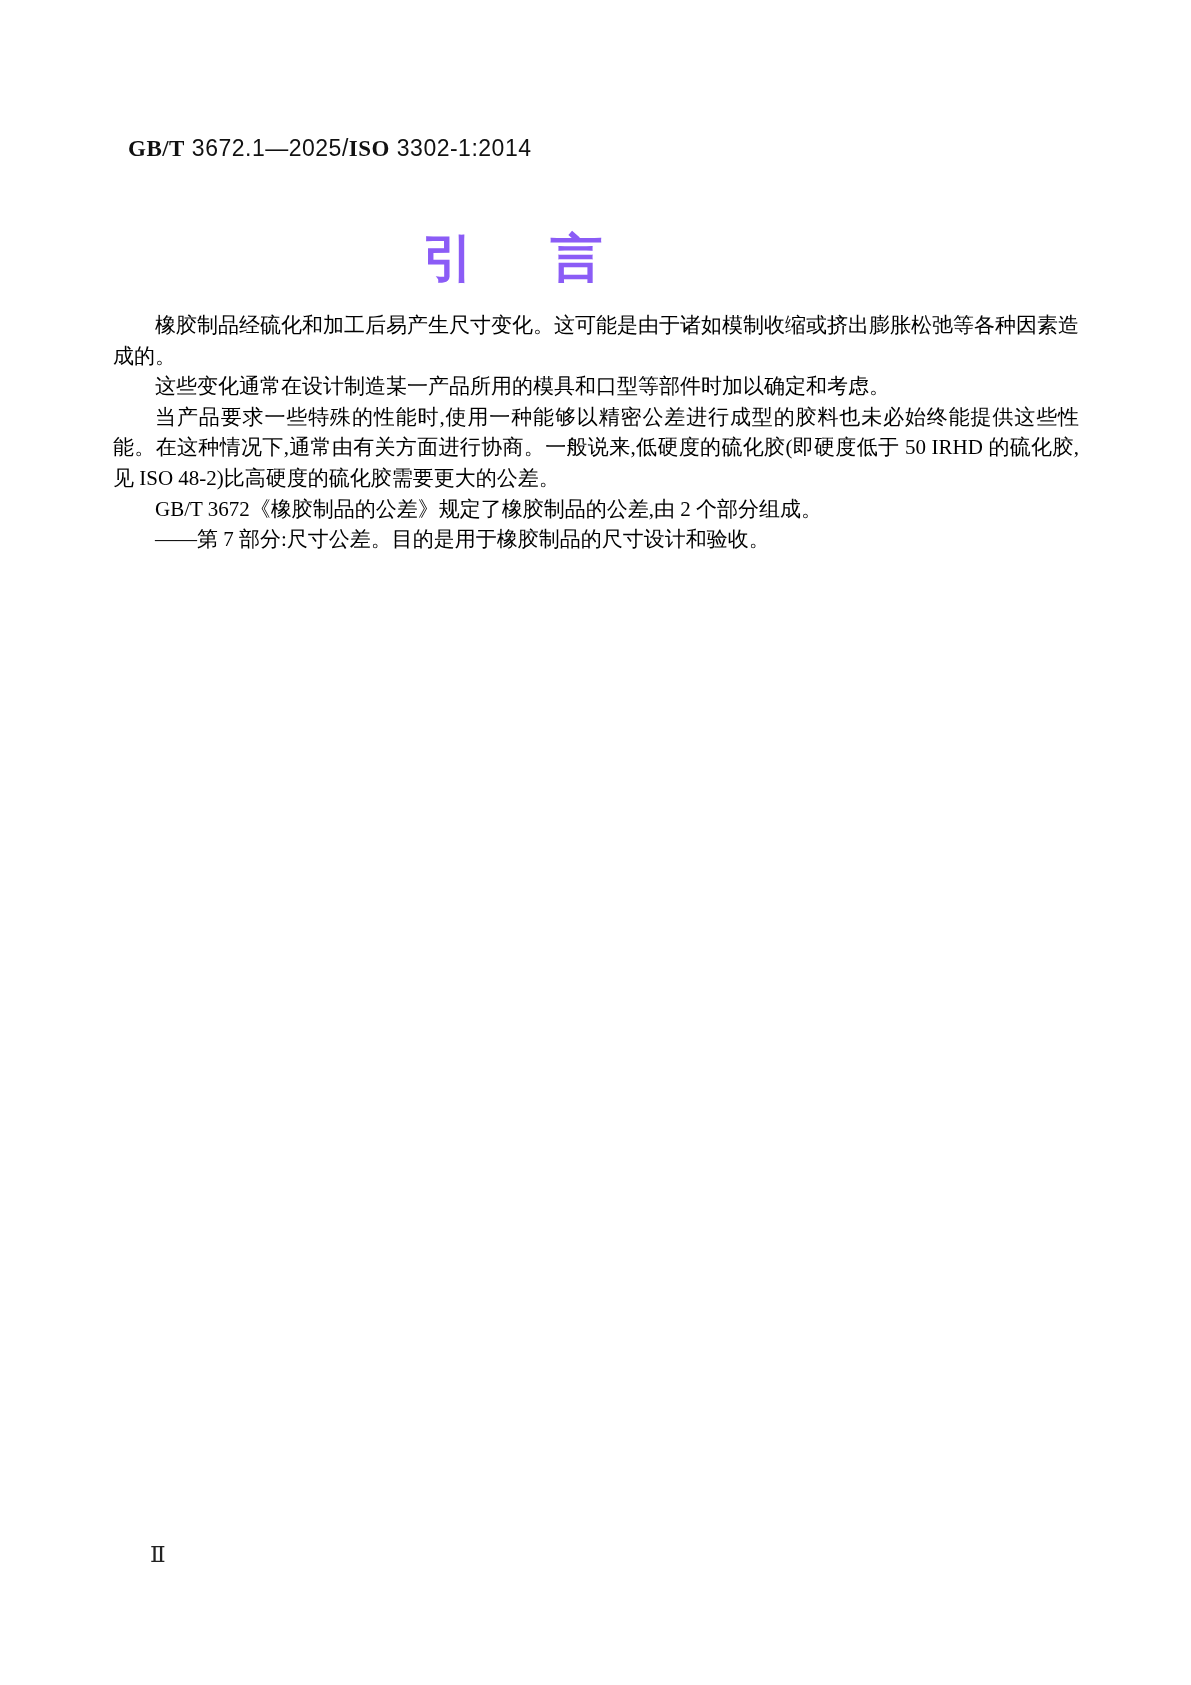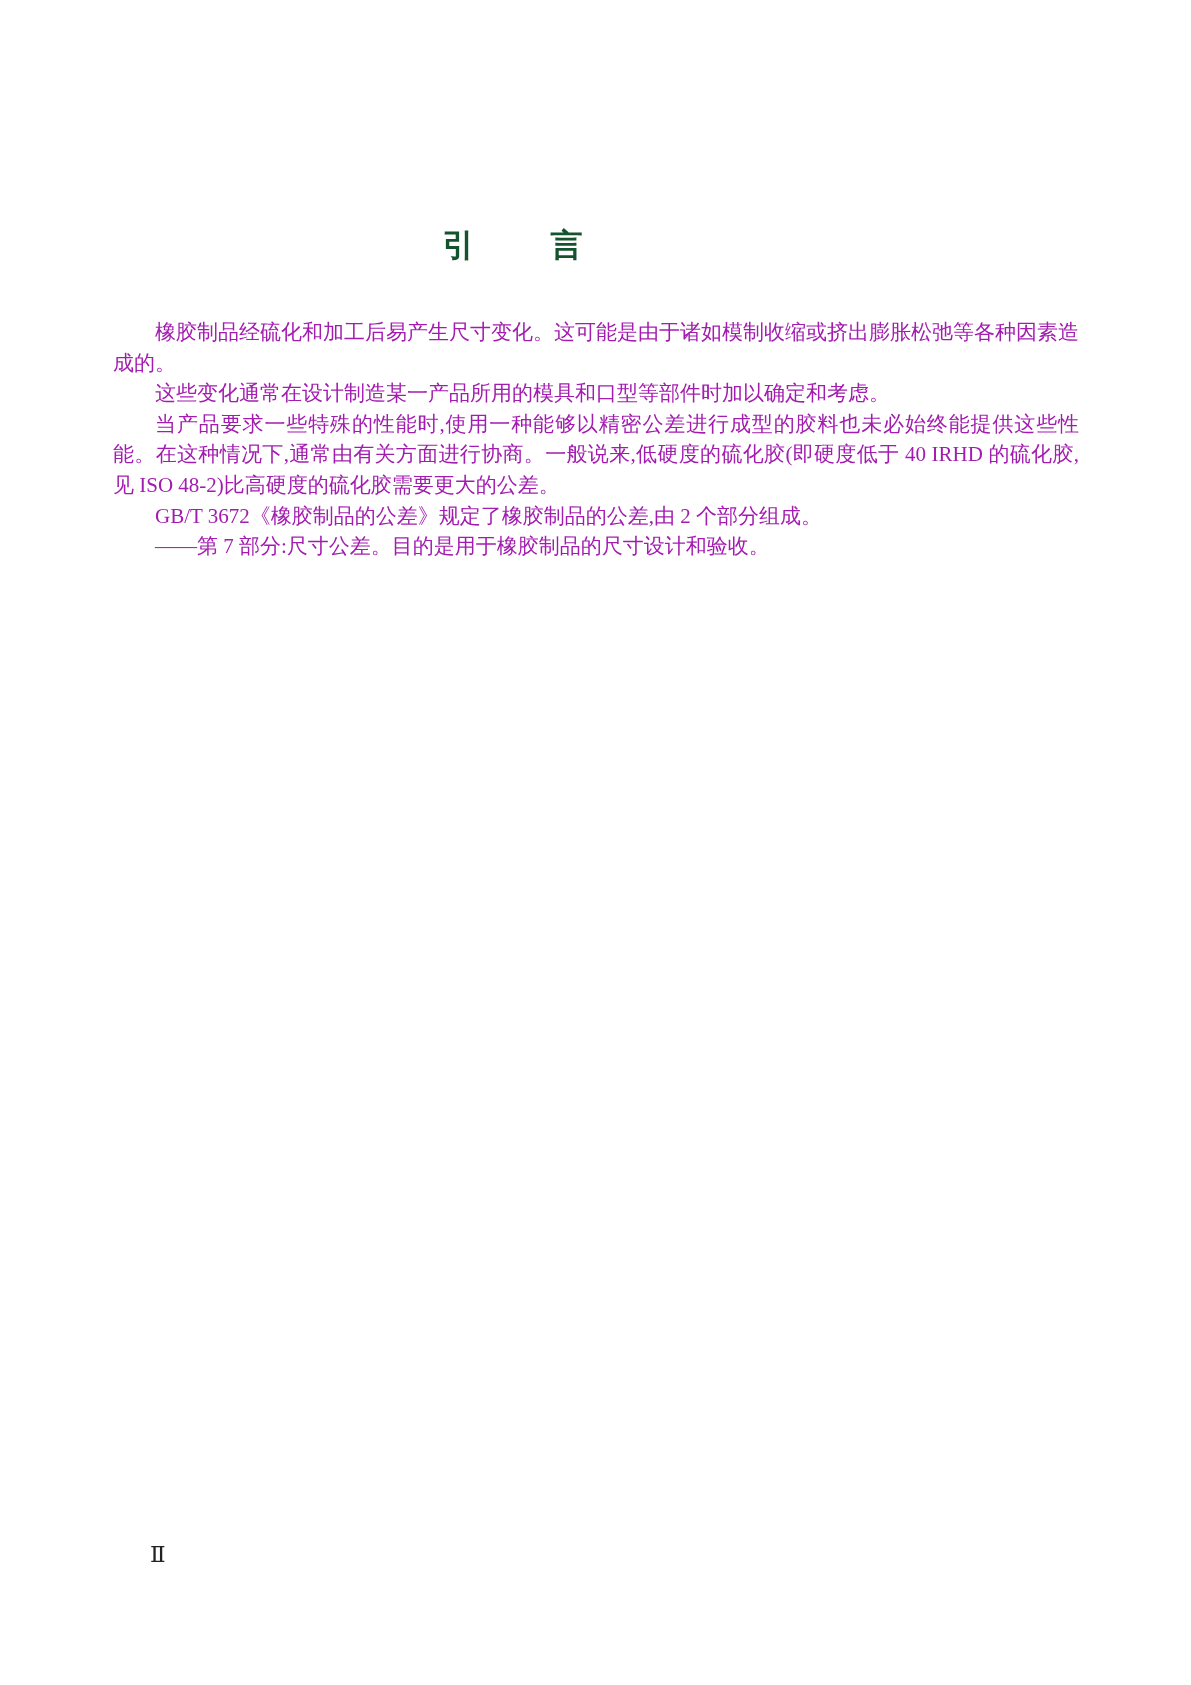--- a/index.html
+++ b/index.html
@@ -31,65 +31,68 @@
   .doc-header .std-num {
     font-weight: normal;
     font-family: "Liberation Sans", "DejaVu Sans", sans-serif;
   }
   .doc-title {
     position: absolute;
     left: 0;
     top: 224px;
     width: 1025px;
     text-align: center;
-    font-size: 32px;
+    font-size: 52px;
     font-weight: bold;
     font-family: "Liberation Sans", "DejaVu Sans", sans-serif;
-    color: #14532d;
+    color: #8b5cf6;
   }
   .doc-title .title-gap {
     display: inline-block;
     width: 76px;
   }
   .doc-body {
     position: absolute;
     left: 113px;
-    top: 317px;
+    top: 310px;
     width: 966px;
     font-size: 21px;
     line-height: 30.6px;
     text-align: justify;
-    color: #a21caf;
+    color: #000000;
   }
   .doc-body p {
     margin: 0;
     padding: 0;
     text-indent: 2em;
   }
   .page-number {
     position: absolute;
     left: 150px;
     top: 1541px;
     font-size: 23px;
     color: #222222;
   }
 </style>
 </head>
 <body>
 
 <div class="page">
 
+  <div class="doc-header">
+    <span class="std-prefix">GB/T</span><span class="std-num">&nbsp;</span><span class="std-num">3672.1—2025</span><span class="std-num">/</span><span class="std-prefix">ISO</span><span class="std-num">&nbsp;</span><span class="std-num">3302-1:2014</span>
+  </div>
 
   <div class="doc-title">
     <span>引</span><span class="title-gap"></span><span>言</span>
   </div>
 
   <div class="doc-body">
     <p>橡胶制品经硫化和加工后易产生尺寸变化。这可能是由于诸如模制收缩或挤出膨胀松弛等各种因素造成的。</p>
     <p>这些变化通常在设计制造某一产品所用的模具和口型等部件时加以确定和考虑。</p>
-    <p>当产品要求一些特殊的性能时,使用一种能够以精密公差进行成型的胶料也未必始终能提供这些性能。在这种情况下,通常由有关方面进行协商。一般说来,低硬度的硫化胶(即硬度低于 40 IRHD 的硫化胶,见 ISO 48-2)比高硬度的硫化胶需要更大的公差。</p>
+    <p>当产品要求一些特殊的性能时,使用一种能够以精密公差进行成型的胶料也未必始终能提供这些性能。在这种情况下,通常由有关方面进行协商。一般说来,低硬度的硫化胶(即硬度低于 50 IRHD 的硫化胶,见 ISO 48-2)比高硬度的硫化胶需要更大的公差。</p>
     <p>GB/T 3672《橡胶制品的公差》规定了橡胶制品的公差,由 2 个部分组成。</p>
     <p>——第 7 部分:尺寸公差。目的是用于橡胶制品的尺寸设计和验收。</p>
   </div>
 
   <div class="page-number">Ⅱ</div>
 
 </div>
 
 </body></html>

